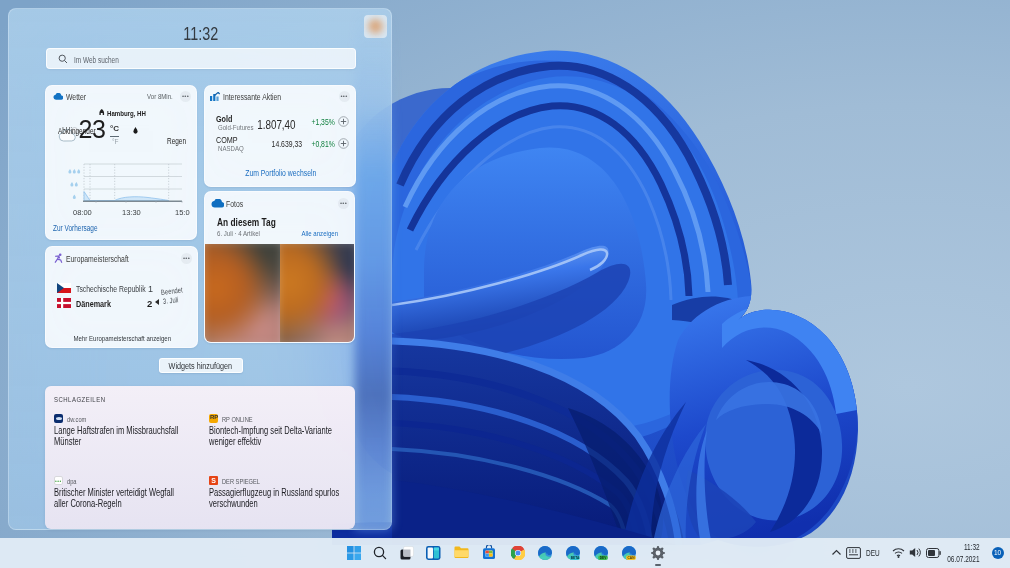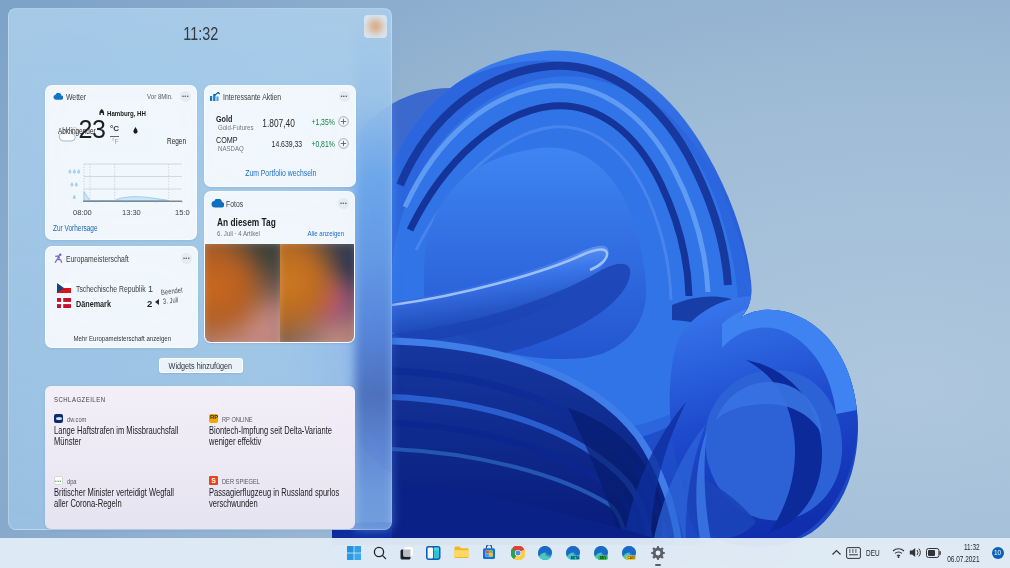--- a/index.html
+++ b/index.html
@@ -91,20 +91,27 @@
  <path d="M701,545 C694,508 694,464 707,430 C702,470 705,512 712,545 Z" fill="#3d7ce8" opacity=".8"></path>
 </g>
 </g>
 </svg>
 <div id="panel">
 <div class="abs" style="left:346px;top:0;width:38px;height:522px;border-radius:0 8px 8px 0;filter:blur(5px);opacity:.6;background:linear-gradient(180deg,rgba(160,200,238,0) 0%,rgba(120,170,230,.35) 18%,#549ae8 32%,#4585e2 48%,#3263cf 62%,#23449f 74%,#3c64c4 84%,#4f80d8 93%,#5585da 100%)"></div>
 <div class="abs" style="left:0;top:16px;width:384px;text-align:center;font-size:18px;line-height:19px;color:#343a40"><span class="cndc" style="transform:scaleX(.8)">11:32</span></div>
 <div class="abs" style="left:355px;top:6px;width:23px;height:23px;border-radius:4px;background:rgba(255,255,255,.55);overflow:hidden">
  <div class="abs" style="left:3px;top:3px;width:17px;height:17px;border-radius:50%;background:radial-gradient(circle at 50% 48%,#d29a70 0%,#dbb18c 45%,#e7d6c8 75%,#eceef0 100%);filter:blur(3.5px)"></div>
 </div>
+<div class="abs" style="left:36.5px;top:39px;width:310px;height:20.5px;border-radius:4px;background:rgba(252,254,255,.75);border:1px solid rgba(255,255,255,.8);box-shadow:0 1px 2px rgba(50,80,120,.08)">
+ <svg class="abs" style="left:11px;top:5px" width="10" height="10" viewBox="0 0 10 10">
+        <circle cx="4.2" cy="4.2" r="3.1" fill="none" stroke="#50565c" stroke-width="1"></circle>
+        <path d="M6.6,6.6 L9,9" stroke="#50565c" stroke-width="1"></path>
+      </svg>
+ <div class="abs" style="left:27px;top:5.5px;font-size:8.5px;color:#5d646b"><span class="cnd">Im Web suchen</span></div>
+</div>
 <div class="card" id="wxCard" style="left:36px;top:76px;width:152px;height:154.5px">
 <svg class="abs" style="left:6.5px;top:6.5px" width="10" height="7.5" viewBox="0 0 12 9">
         <path d="M3.5,8 a3,3 0 0 1 -0.4,-5.97 a3.6,3.6 0 0 1 6.9,0.9 a2.5,2.5 0 0 1 -0.5,5.02 Z" fill="#1373c4"></path>
       </svg>
 <div class="abs hdrTxt" style="left:20px;top:5.5px"><span class="cnd">Wetter</span></div>
 <div class="abs" style="right:23px;top:6px;font-size:8px;color:#5a5f64"><span class="cnd" style="transform-origin:100% 50%">Vor 8Min.</span></div>
 <div class="dots" style="left:134px;top:4.5px">•••</div>
 <svg class="abs" style="left:53px;top:23px" width="5.5" height="6" viewBox="0 0 7 8">
         <path d="M3.5,0 C5.2,1.4 6.6,3.2 6.6,5 L6.6,8 L4.8,8 L4.8,5.4 L2.2,5.4 L2.2,8 L0.4,8 L0.4,5 C0.4,3.2 1.8,1.4 3.5,0 Z" fill="#222"></path>
       </svg>
@@ -160,21 +167,21 @@
 <svg class="abs" style="left:5px;top:6px" width="10" height="9" viewBox="0 0 10 9">
         <rect x="0" y="4" width="2.2" height="5" fill="#1373c4"></rect>
         <rect x="3.2" y="2" width="2.2" height="7" fill="#1373c4"></rect>
         <rect x="6.4" y="4.5" width="2.2" height="4.5" fill="#5ba3d9"></rect>
         <path d="M4.5,3.5 L8.2,0.4 L9.6,2" stroke="#0f5fa8" stroke-width="1.2" fill="none"></path>
       </svg>
 <div class="abs hdrTxt" style="left:18px;top:5.5px"><span class="cnd">Interessante Aktien</span></div>
 <div class="dots" style="left:134px;top:4.5px">•••</div>
 <div class="abs" style="left:11.5px;top:26.5px;font-size:9.5px;font-weight:bold;color:#252525"><span class="cnd">Gold</span></div>
 <div class="abs" style="left:13px;top:36.5px;font-size:8px;color:#73787d"><span class="cnd">Gold-Futures</span></div>
-<div class="abs" style="left:40px;top:30.5px;width:58px;text-align:center;font-size:11px;color:#2a2a2a"><span class="cnd" style="transform-origin:100% 50%">1.807,40</span></div>
+<div class="abs" style="left:40px;top:30.5px;width:58px;text-align:left;font-size:13px;color:#2a2a2a"><span class="cnd" style="transform-origin:100% 50%">1.807,40</span></div>
 <div class="abs" style="left:92px;top:30.5px;width:38px;text-align:right;font-size:9px;color:#12803f"><span class="cnd" style="transform-origin:100% 50%">+1,35%</span></div>
 <svg class="abs" style="left:133px;top:30px" width="11" height="11" viewBox="0 0 11 11">
         <circle cx="5.5" cy="5.5" r="4.8" fill="none" stroke="#9aa2a8" stroke-width="0.9"></circle>
         <path d="M5.5,2.8 V8.2 M2.8,5.5 H8.2" stroke="#5a6268" stroke-width="0.9"></path>
       </svg>
 <div class="abs" style="left:11.5px;top:48px;font-size:9.5px;font-weight:normal;color:#252525"><span class="cnd">COMP</span></div>
 <div class="abs" style="left:13px;top:58px;font-size:8px;color:#73787d"><span class="cnd">NASDAQ</span></div>
 <div class="abs" style="left:40px;top:52.5px;width:58px;text-align:right;font-size:9px;color:#2a2a2a"><span class="cnd" style="transform-origin:100% 50%">14.639,33</span></div>
 <div class="abs" style="left:92px;top:52.5px;width:38px;text-align:right;font-size:9px;color:#12803f"><span class="cnd" style="transform-origin:100% 50%">+0,81%</span></div>
 <svg class="abs" style="left:133px;top:52px" width="11" height="11" viewBox="0 0 11 11">
@@ -184,21 +191,21 @@
 <div class="abs" style="left:0;top:81.5px;width:152px;text-align:center;font-size:9px;color:#1a6cc0"><span class="cndc">Zum Portfolio wechseln</span></div>
 </div>
 <div class="card" id="phCard" style="left:195px;top:182px;width:150.5px;height:152px;overflow:hidden">
 <svg class="abs" style="left:6px;top:7px" width="13" height="9" viewBox="0 0 13 9">
         <path d="M3.8,8.6 a3.3,3.3 0 0 1 -0.5,-6.56 a4,4 0 0 1 7.7,1 a2.8,2.8 0 0 1 -0.6,5.56 Z" fill="#0f6ec0"></path>
       </svg>
 <div class="abs hdrTxt" style="left:21px;top:7px"><span class="cnd">Fotos</span></div>
 <div class="dots" style="left:133px;top:6px">•••</div>
 <div class="abs" style="left:12px;top:24px;font-size:11px;font-weight:bold;color:#1c1c1c"><span class="cnd">An diesem Tag</span></div>
 <div class="abs" style="left:12px;top:36.5px;font-size:8px;color:#6c7176"><span class="cnd">6. Juli · 4 Artikel</span></div>
-<div class="abs" style="left:80px;top:36.5px;width:59px;text-align:right;font-size:8px;color:#1a6cc0"><span class="cnd" style="transform-origin:100% 50%">Alle anzeigen</span></div>
+<div class="abs" style="left:80px;top:36.5px;width:59px;text-align:center;font-size:8px;color:#1a6cc0"><span class="cnd" style="transform-origin:100% 50%">Alle anzeigen</span></div>
 <div class="abs" style="left:0;top:52px;width:75px;height:100px;overflow:hidden">
  <div class="abs" style="left:-8px;top:-8px;width:92px;height:116px;filter:blur(7px);background:
   radial-gradient(circle at 20% 45%,#c96a1e 0%,#b55f22 30%,rgba(180,95,40,0) 60%),
   radial-gradient(circle at 75% 12%,#3a3f3a 0%,rgba(60,64,58,0) 50%),
   radial-gradient(circle at 70% 80%,#c98b86 0%,rgba(200,140,135,0) 55%),
   radial-gradient(circle at 30% 90%,#b4826d 0%,rgba(180,130,110,0) 55%),
   linear-gradient(120deg,#a35b28,#6b5848 55%,#99706a)"></div>
 </div>
 <div class="abs" style="left:75px;top:52px;width:75.5px;height:100px;overflow:hidden">
  <div class="abs" style="left:-8px;top:-8px;width:92px;height:116px;filter:blur(7px);background:

